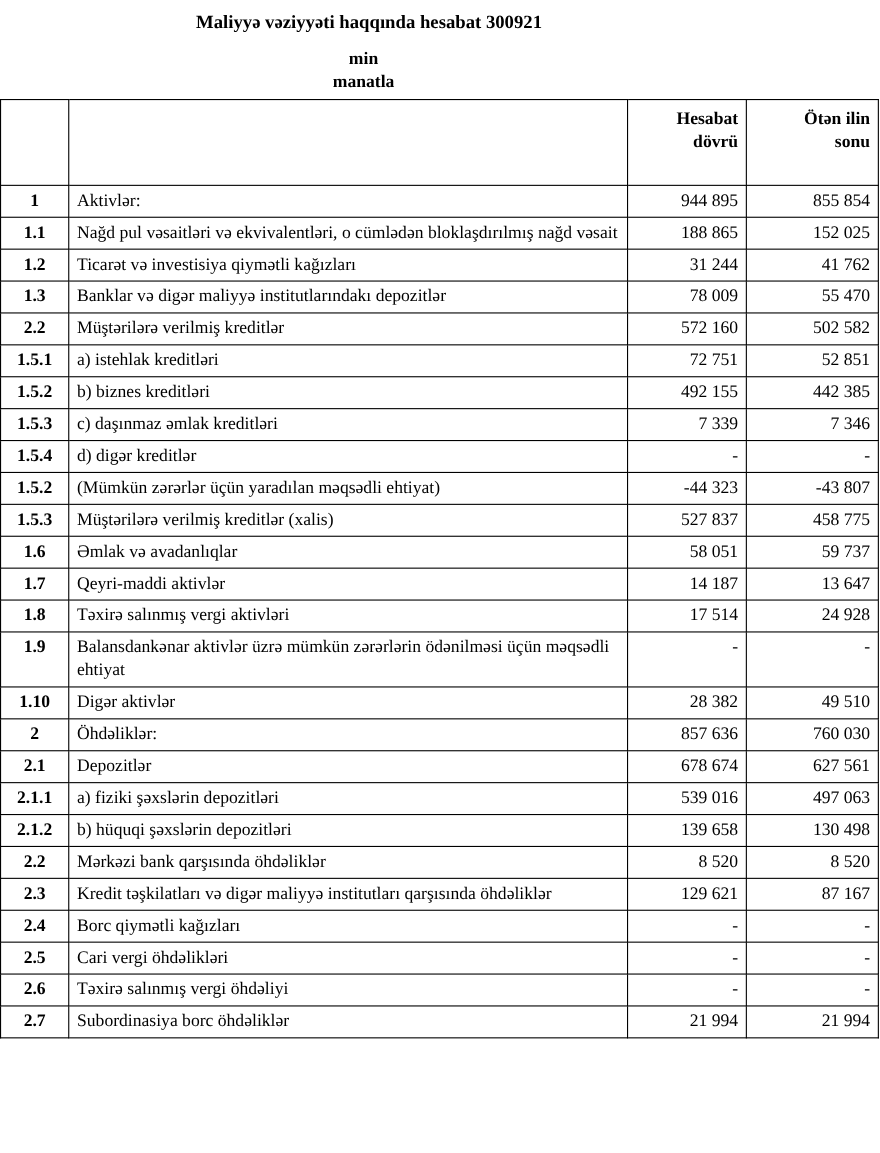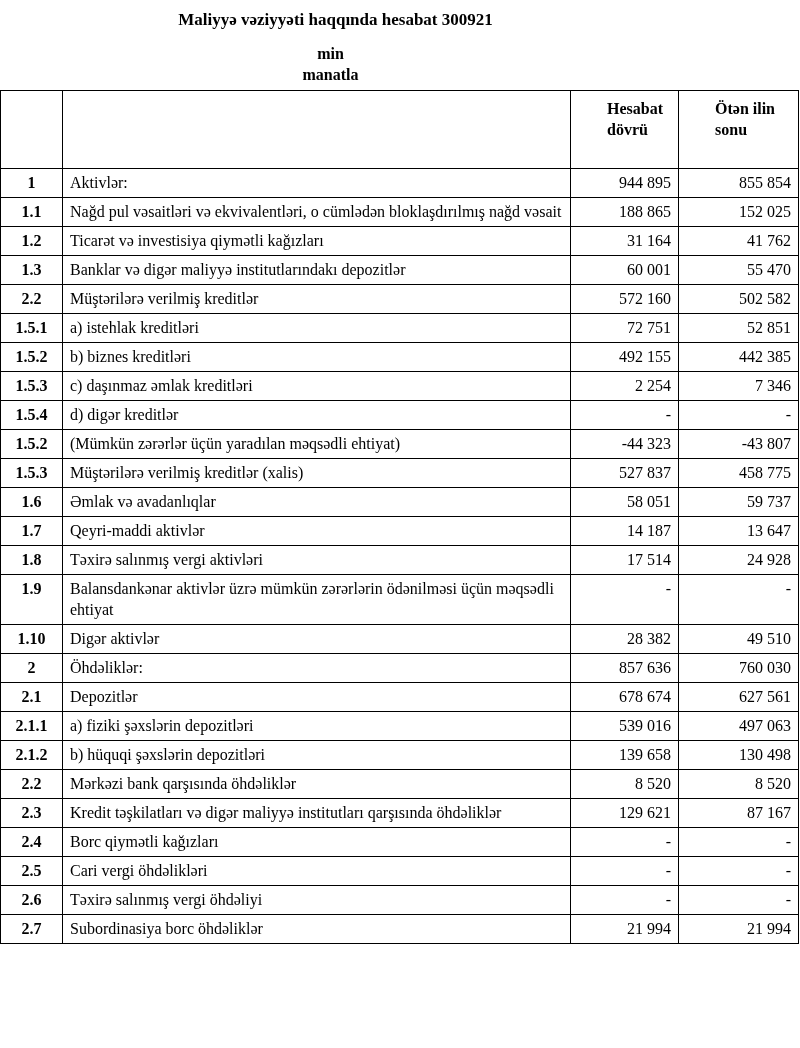--- a/index.html
+++ b/index.html
@@ -45,21 +45,21 @@
     line-height: 1.35;
     box-sizing: border-box;
     overflow: hidden;
   }
   col.c-num   { width: 62px; }
   col.c-label { width: 508px; }
   col.c-cur   { width: 108px; }
   col.c-prior { width: 120px; }
   thead th {
     height: 78px;
-    text-align: left;
+    text-align: right;
     font-weight: bold;
     vertical-align: top;
     padding-top: 7px;
     padding-left: 36px;
   }
   td.num-cell {
     text-align: center;
     font-weight: bold;
   }
   td.label-cell { text-align: left; }
@@ -103,27 +103,27 @@
         </tr>
         <tr class="single">
           <td class="num-cell b">1.1</td>
           <td class="label-cell">Nağd pul vəsaitləri və  ekvivalentləri, o cümlədən bloklaşdırılmış nağd vəsait</td>
           <td class="val-cell">188 865</td>
           <td class="val-cell">152 025</td>
         </tr>
         <tr class="single">
           <td class="num-cell b">1.2</td>
           <td class="label-cell">Ticarət və investisiya qiymətli kağızları</td>
-          <td class="val-cell">31 164</td>
+          <td class="val-cell">31 244</td>
           <td class="val-cell">41 762</td>
         </tr>
         <tr class="single">
           <td class="num-cell b">1.3</td>
           <td class="label-cell">Banklar və digər maliyyə institutlarındakı depozitlər</td>
-          <td class="val-cell">60 001</td>
+          <td class="val-cell">78 009</td>
           <td class="val-cell">55 470</td>
         </tr>
         <tr class="single">
           <td class="num-cell b">2.2</td>
           <td class="label-cell">Müştərilərə verilmiş kreditlər</td>
           <td class="val-cell">572 160</td>
           <td class="val-cell">502 582</td>
         </tr>
         <tr class="single">
           <td class="num-cell b">1.5.1</td>
@@ -133,21 +133,21 @@
         </tr>
         <tr class="single">
           <td class="num-cell b">1.5.2</td>
           <td class="label-cell">b) biznes kreditləri</td>
           <td class="val-cell">492 155</td>
           <td class="val-cell">442 385</td>
         </tr>
         <tr class="single">
           <td class="num-cell b">1.5.3</td>
           <td class="label-cell">c) daşınmaz əmlak kreditləri</td>
-          <td class="val-cell">2 254</td>
+          <td class="val-cell">7 339</td>
           <td class="val-cell">7 346</td>
         </tr>
         <tr class="single">
           <td class="num-cell b">1.5.4</td>
           <td class="label-cell">d) digər kreditlər</td>
           <td class="val-cell">-</td>
           <td class="val-cell">-</td>
         </tr>
         <tr class="single">
           <td class="num-cell b">1.5.2</td>

